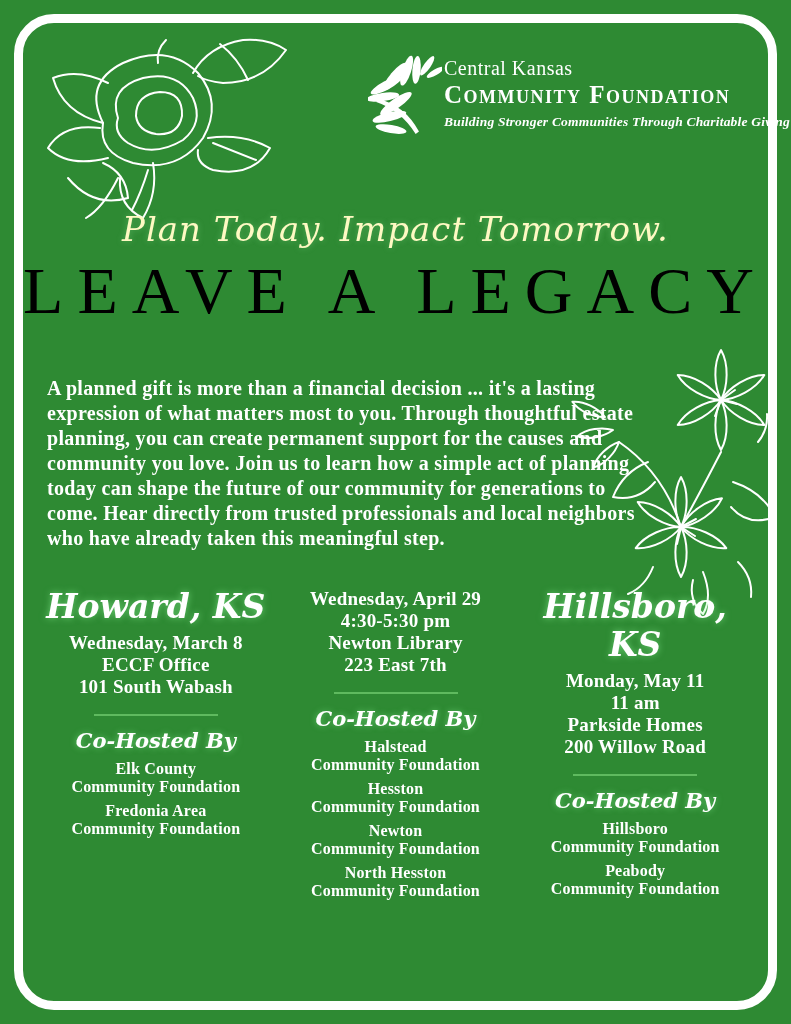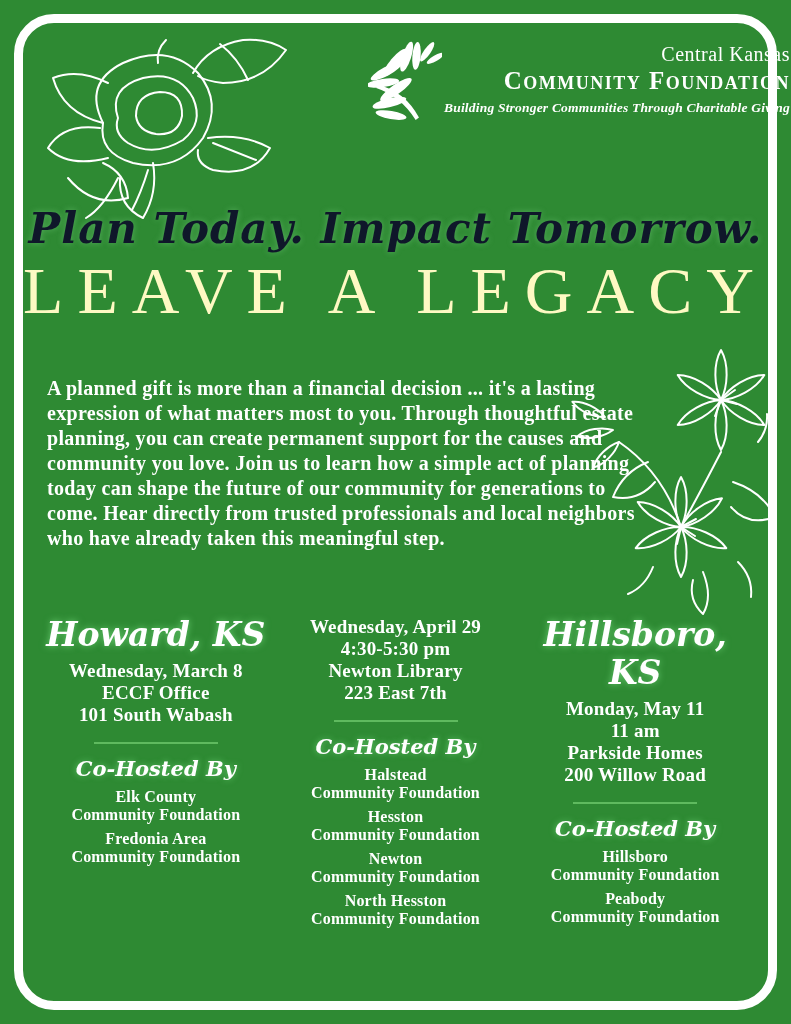--- a/index.html
+++ b/index.html
@@ -13,47 +13,47 @@
   .frame {
     position:absolute; left:14px; top:14px; right:14px; bottom:14px;
     border:9px solid #ffffff; border-radius:40px;
     pointer-events:none;
   }
   .deco { position:absolute; pointer-events:none; }
   .deco-topleft { left:8px; top:28px; width:285px; height:205px; }
   .deco-lilies { right:0px; top:322px; width:238px; height:295px; }
 
   
-  .logo { position:absolute; left:368px; top:42px; display:flex; align-items:flex-start;text-align:right; }
+  .logo { position:absolute; left:368px; top:56px; display:flex; align-items:flex-start; }
   .logo-leaf { width:74px; height:86px; flex:0 0 auto; margin-top:-2px; }
   .logo-text { margin-left:2px; }
   .logo-line1 { font-size:20px; letter-spacing:.5px; line-height:24px; }
   .logo-line2 { font-size:25px; font-weight:bold; font-variant:small-caps; letter-spacing:1.5px; line-height:29px; }
   .logo-tagline { font-size:13.5px; font-weight:bold; font-style:italic; margin-top:5px; letter-spacing:.2px; }
 
   
   .headline { position:absolute; top:196px; left:0; right:0; text-align:center; }
   .headline-script {
-    font-family:"DejaVu Serif", serif; font-style:italic; font-weight:bold;
-    font-size:42px; line-height:66px; color:#0f172a; letter-spacing:1px;
+    font-family:"DejaVu Serif", serif; font-style:italic; font-weight:normal;
+    font-size:34px; line-height:66px; color:#fef9c3; letter-spacing:1px;
     text-shadow:0 0 6px rgba(160,240,170,.35);
   }
   .headline-caps {
-    font-size:66px; line-height:66px; color:#fef9c3;
+    font-size:66px; line-height:66px; color:#000000;
     letter-spacing:14px; margin-top:-4px; white-space:nowrap;
   }
 
   
   .intro {
     position:absolute; top:376px; left:47px; width:612px;
     font-size:20px; font-weight:bold; line-height:25px; letter-spacing:.3px;
   }
 
   
-  .events { position:absolute; top:616px; left:36px; right:36px; display:flex; }
+  .events { position:absolute; top:588px; left:36px; right:36px; display:flex; }
   .event-col { flex:1 1 0; text-align:center; padding:0 6px; }
   .event-city {
     font-family:"DejaVu Serif", serif; font-style:italic; font-weight:bold;
     font-size:33px; line-height:38px; margin-bottom:6px;
     text-shadow:0 0 7px rgba(150,255,160,.55);
   }
   .event-line { font-size:19px; font-weight:bold; line-height:22px; letter-spacing:.2px; }
   .event-divider { width:124px; height:2px; background:#5fba5f; margin:16px auto 12px auto; }
   .cohost-label {
     font-family:"DejaVu Serif", serif; font-style:italic; font-weight:bold;

